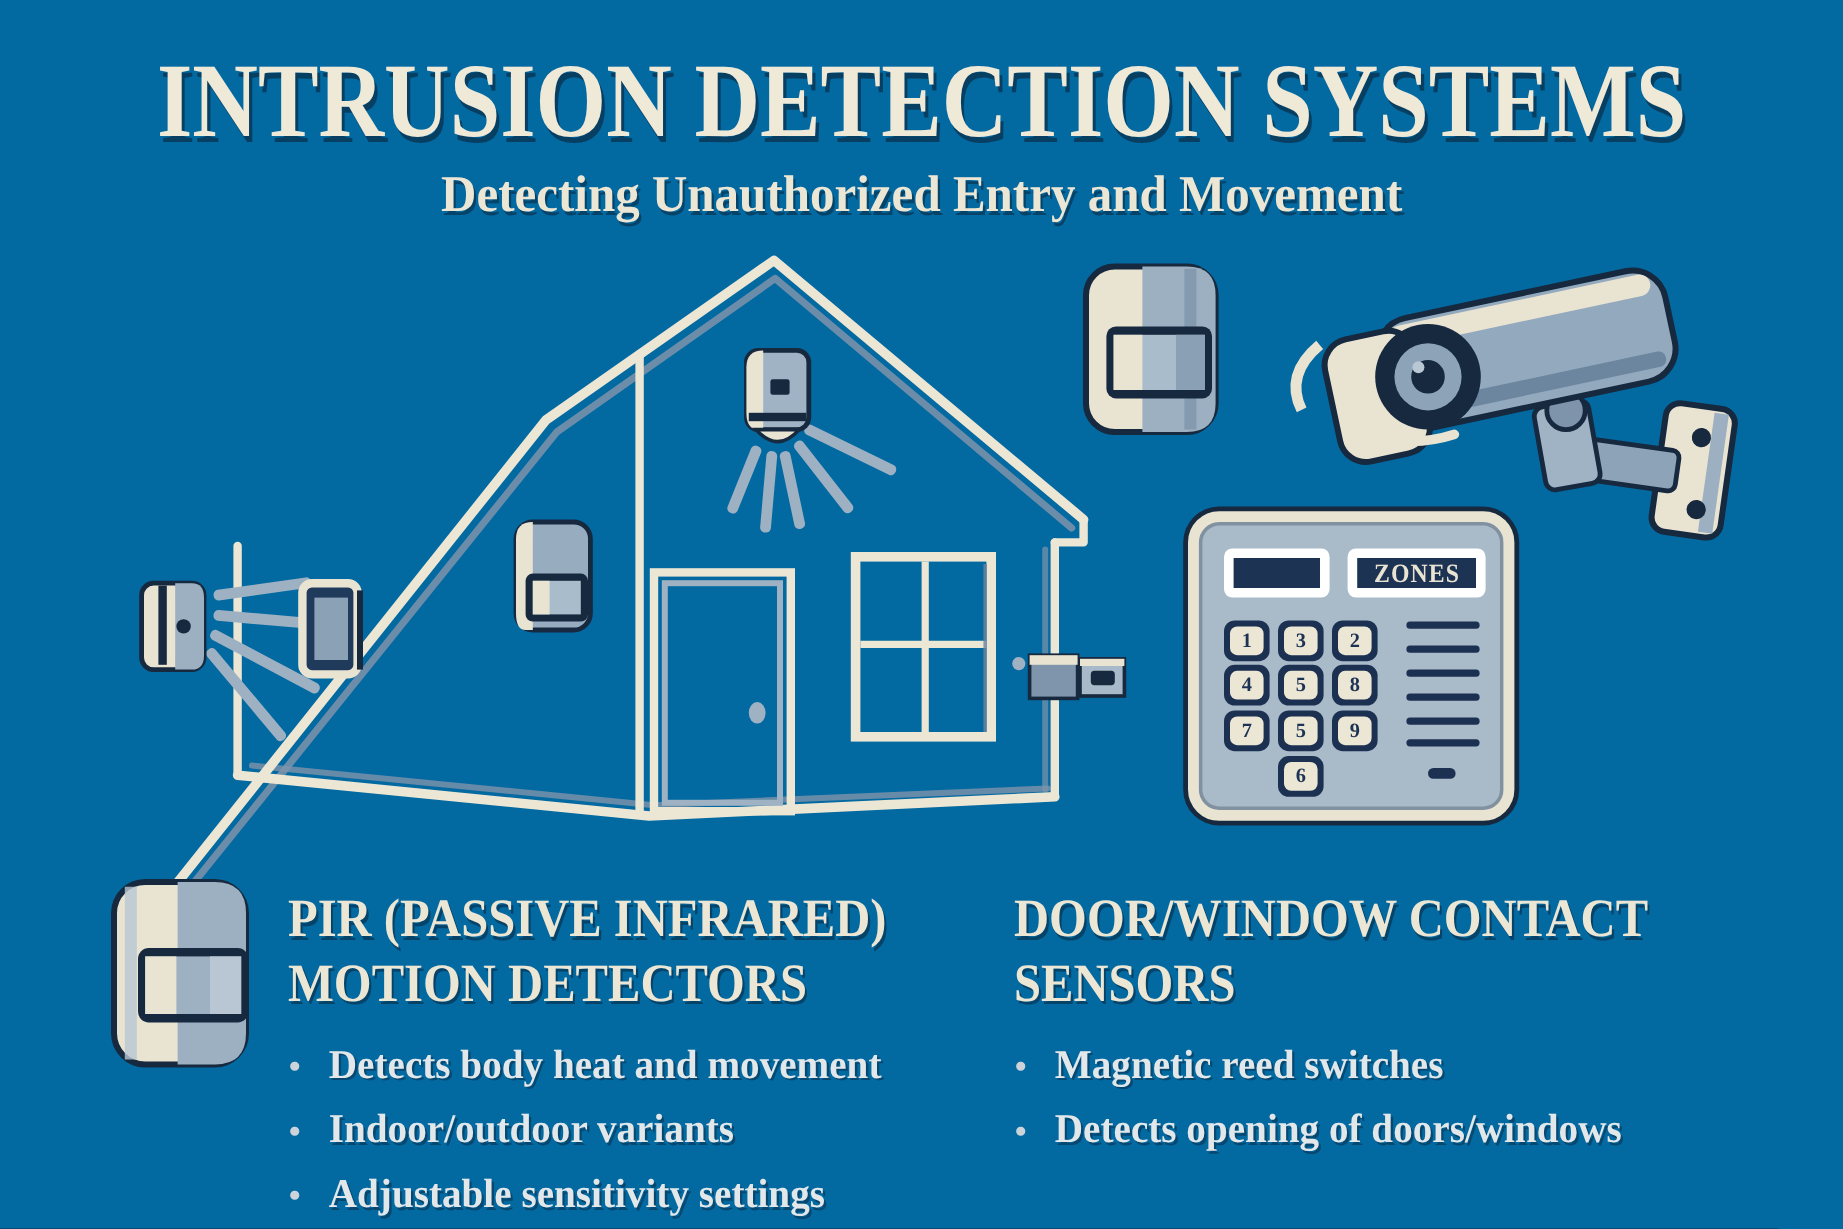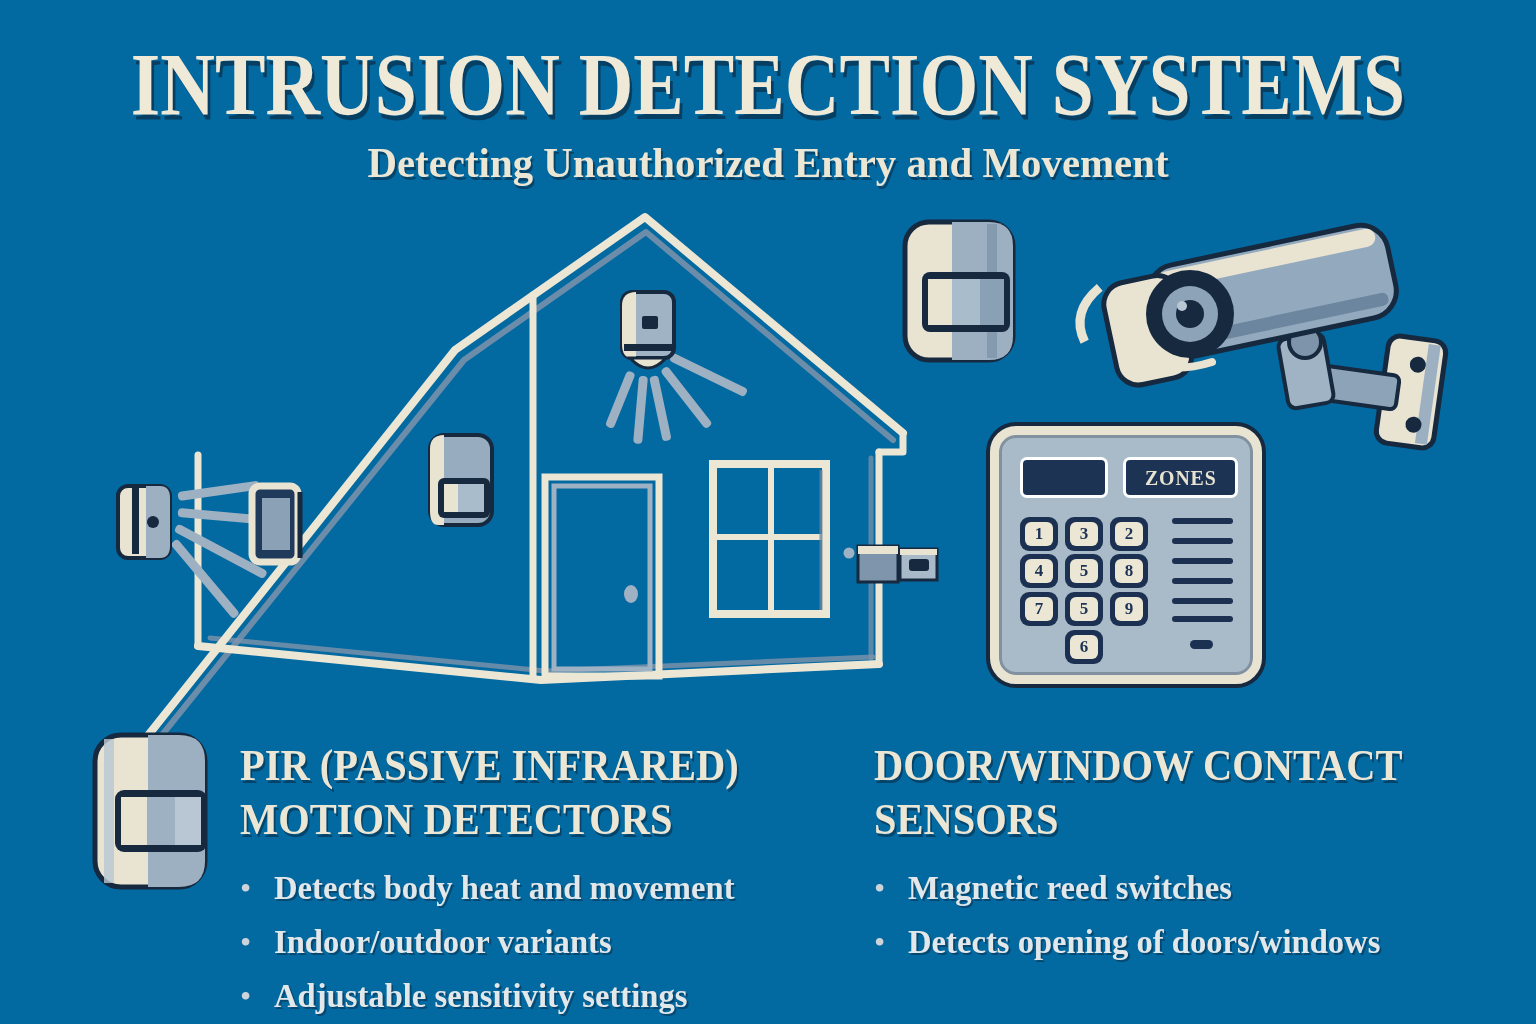--- a/index.html
+++ b/index.html
@@ -24,21 +24,21 @@
   
   #art{position:absolute;left:0;top:0;width:1536px;height:1024px;}
   
   .keypad{
     position:absolute;left:990px;top:426px;width:272px;height:258px;box-sizing:border-box;
     background:#a9bac8;border:9px solid #e9e3d2;border-radius:26px;
     box-shadow:0 0 0 4px #16293e, inset 0 0 0 3px rgba(13,24,40,.25);
   }
   .kp-display{
     position:absolute;height:41px;box-sizing:border-box;
-    background:#1d3354;border:3px solid #ffffff;border-radius:7px;
+    background:#1d3354;border:8px solid #ffffff;border-radius:7px;
   }
   .kp-display.left{left:21px;top:22px;width:88px;}
   .kp-display.right{left:124px;top:22px;width:115px;
     display:flex;align-items:center;justify-content:center;}
   .kp-zones{
     color:#e9e3d2;font-size:22px;font-weight:bold;letter-spacing:1px;
     transform:scaleX(.9);white-space:nowrap;
   }
   .kp-key{
     position:absolute;width:38px;height:34px;background:#1c3152;border-radius:9px;
@@ -47,21 +47,21 @@
   .kp-key .cap{
     width:28px;height:24px;background:#ece6d4;border-radius:6px;
     display:flex;align-items:center;justify-content:center;
     font-size:17px;font-weight:bold;color:#1d3355;
   }
   .kp-vent{position:absolute;left:173px;width:61px;height:6px;border-radius:3px;background:#1c3152;}
   .kp-pill{position:absolute;left:191px;top:205px;width:23px;height:9px;border-radius:5px;background:#1c3152;}
   
   .section{position:absolute;top:722px;margin-top:16px;}
   .section.left{left:240px;width:560px;}
-  .section.right{left:874px;width:620px;}
+  .section.right{left:845px;width:620px;}
   .sec-heading{
     font-size:45px;font-weight:bold;color:#ece6d4;line-height:54px;
     transform:scaleX(.9);transform-origin:left top;white-space:nowrap;
     text-shadow:2px 3px 0 rgba(12,22,38,.45);
   }
   .bullets{margin-top:22px;}
   .bullet-row{display:flex;align-items:flex-start;margin-bottom:14px;}
   .bullet-dot{
     font-size:32px;line-height:40px;color:#ccd4d9;width:34px;flex:0 0 34px;
   }

